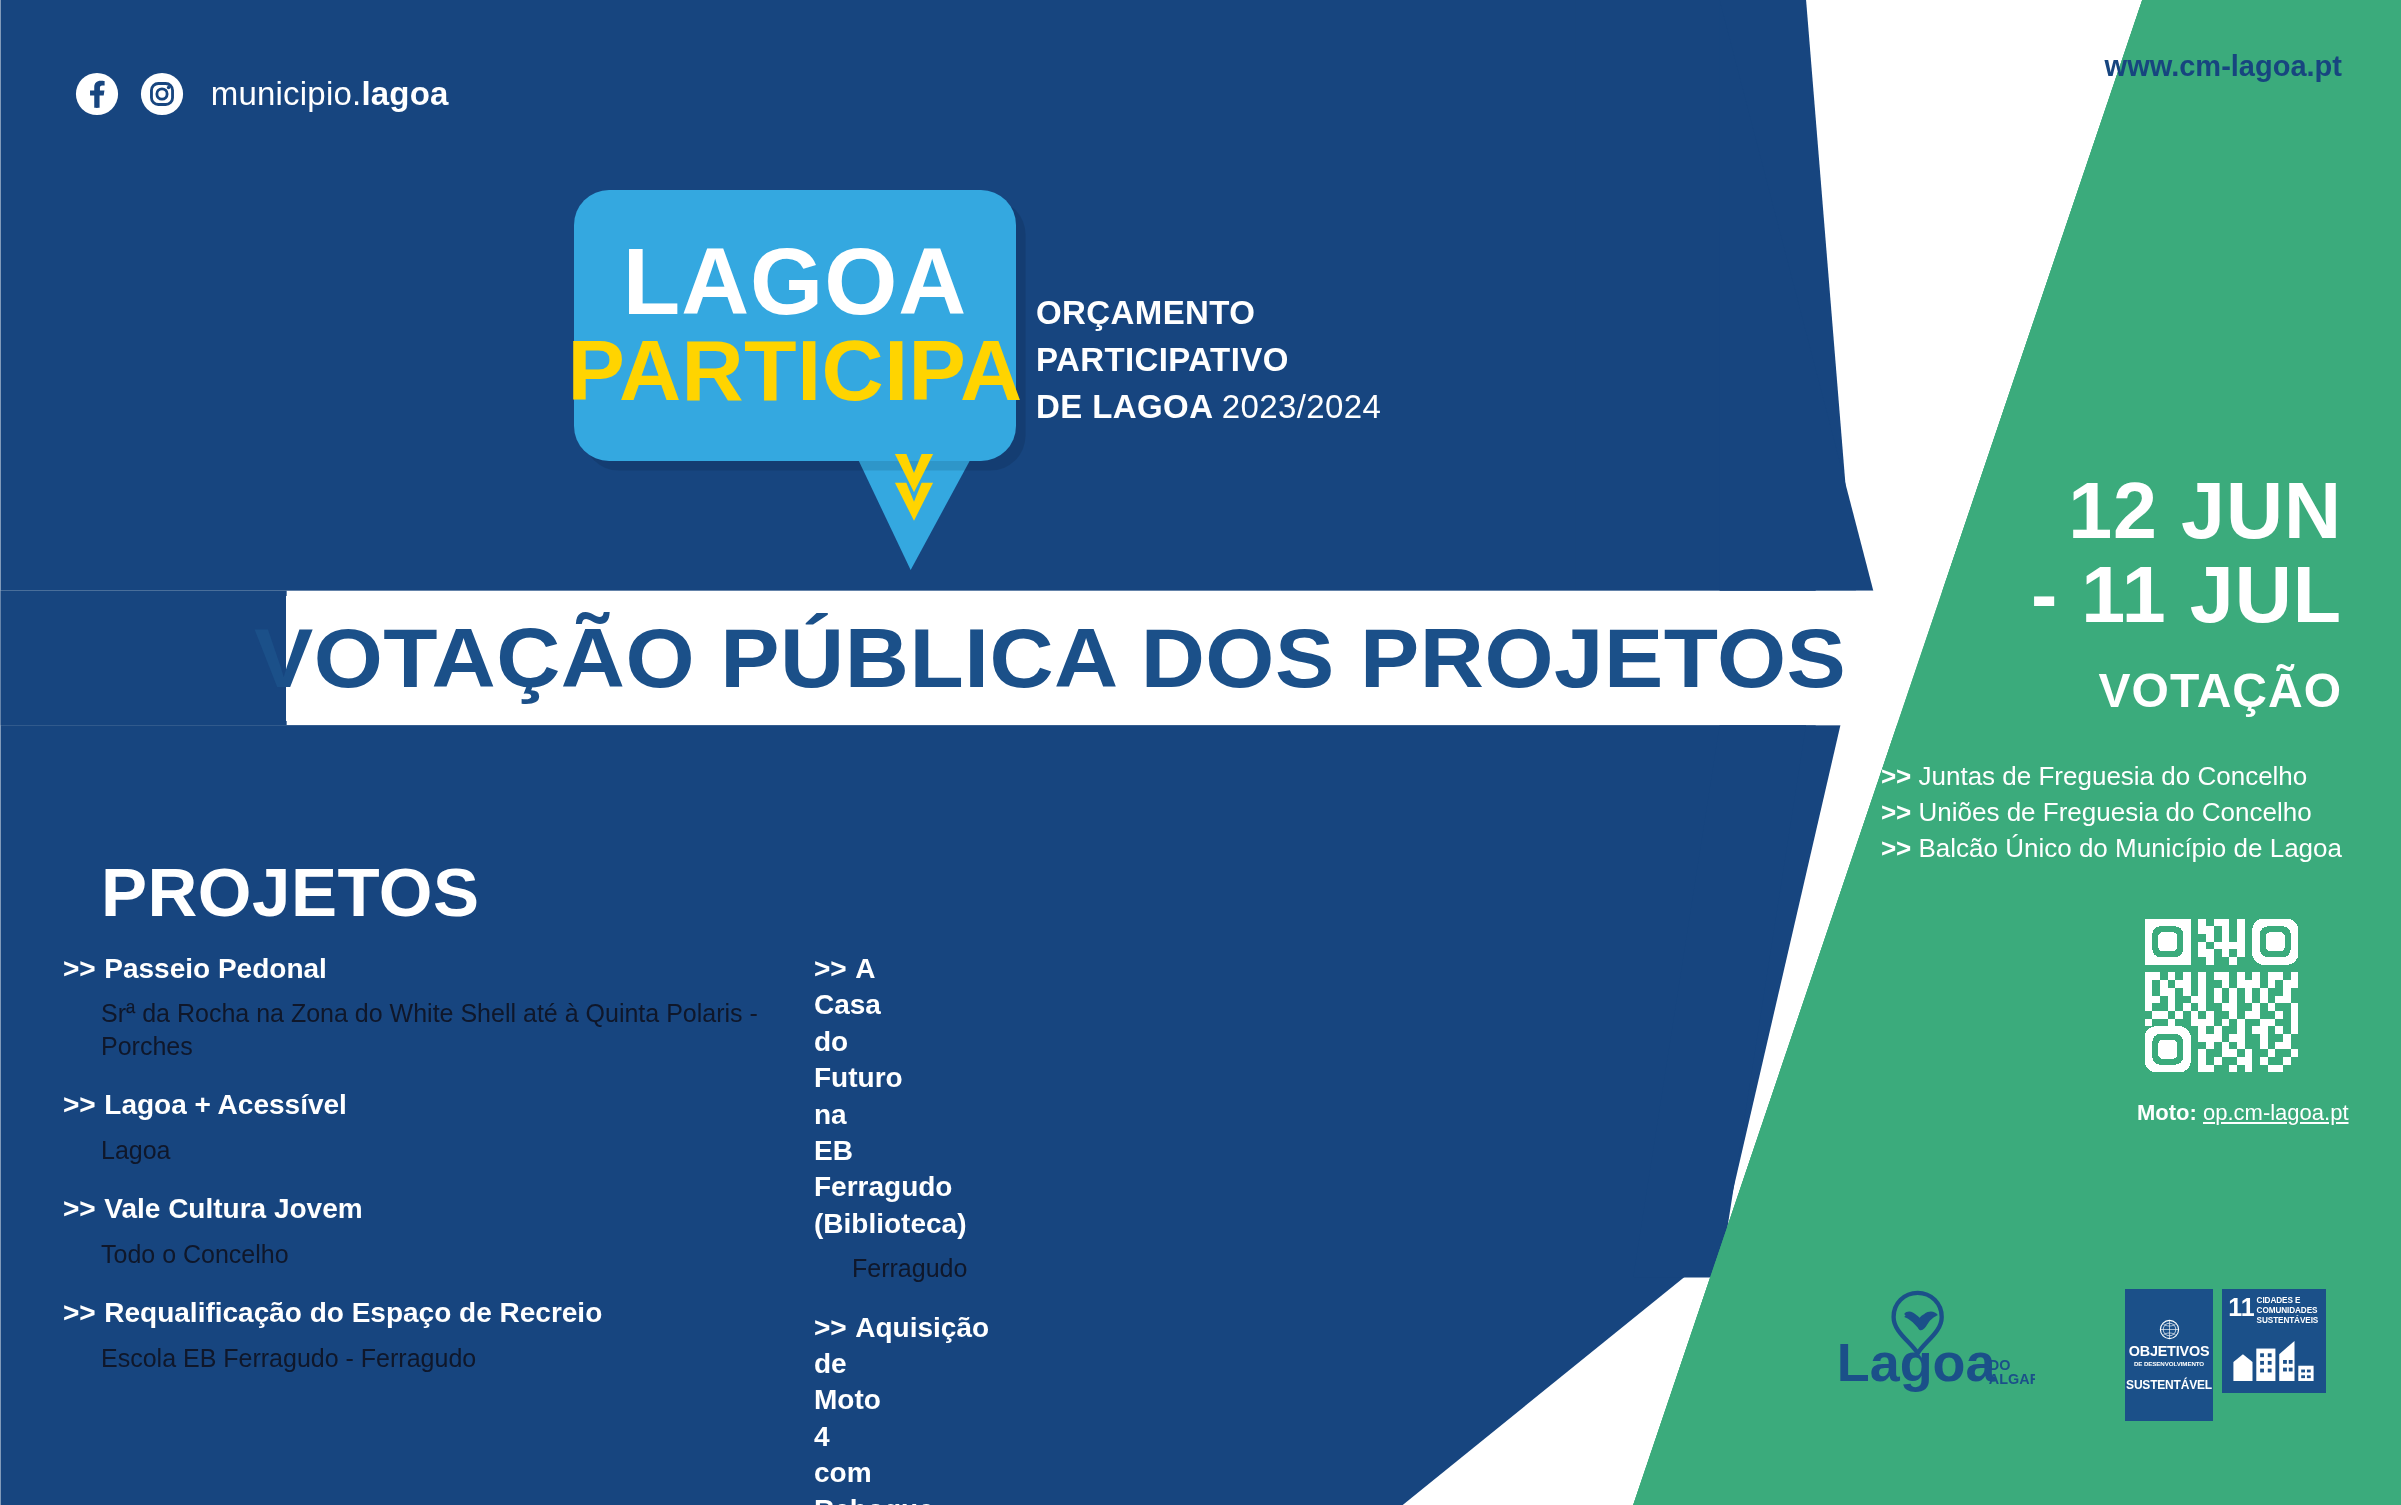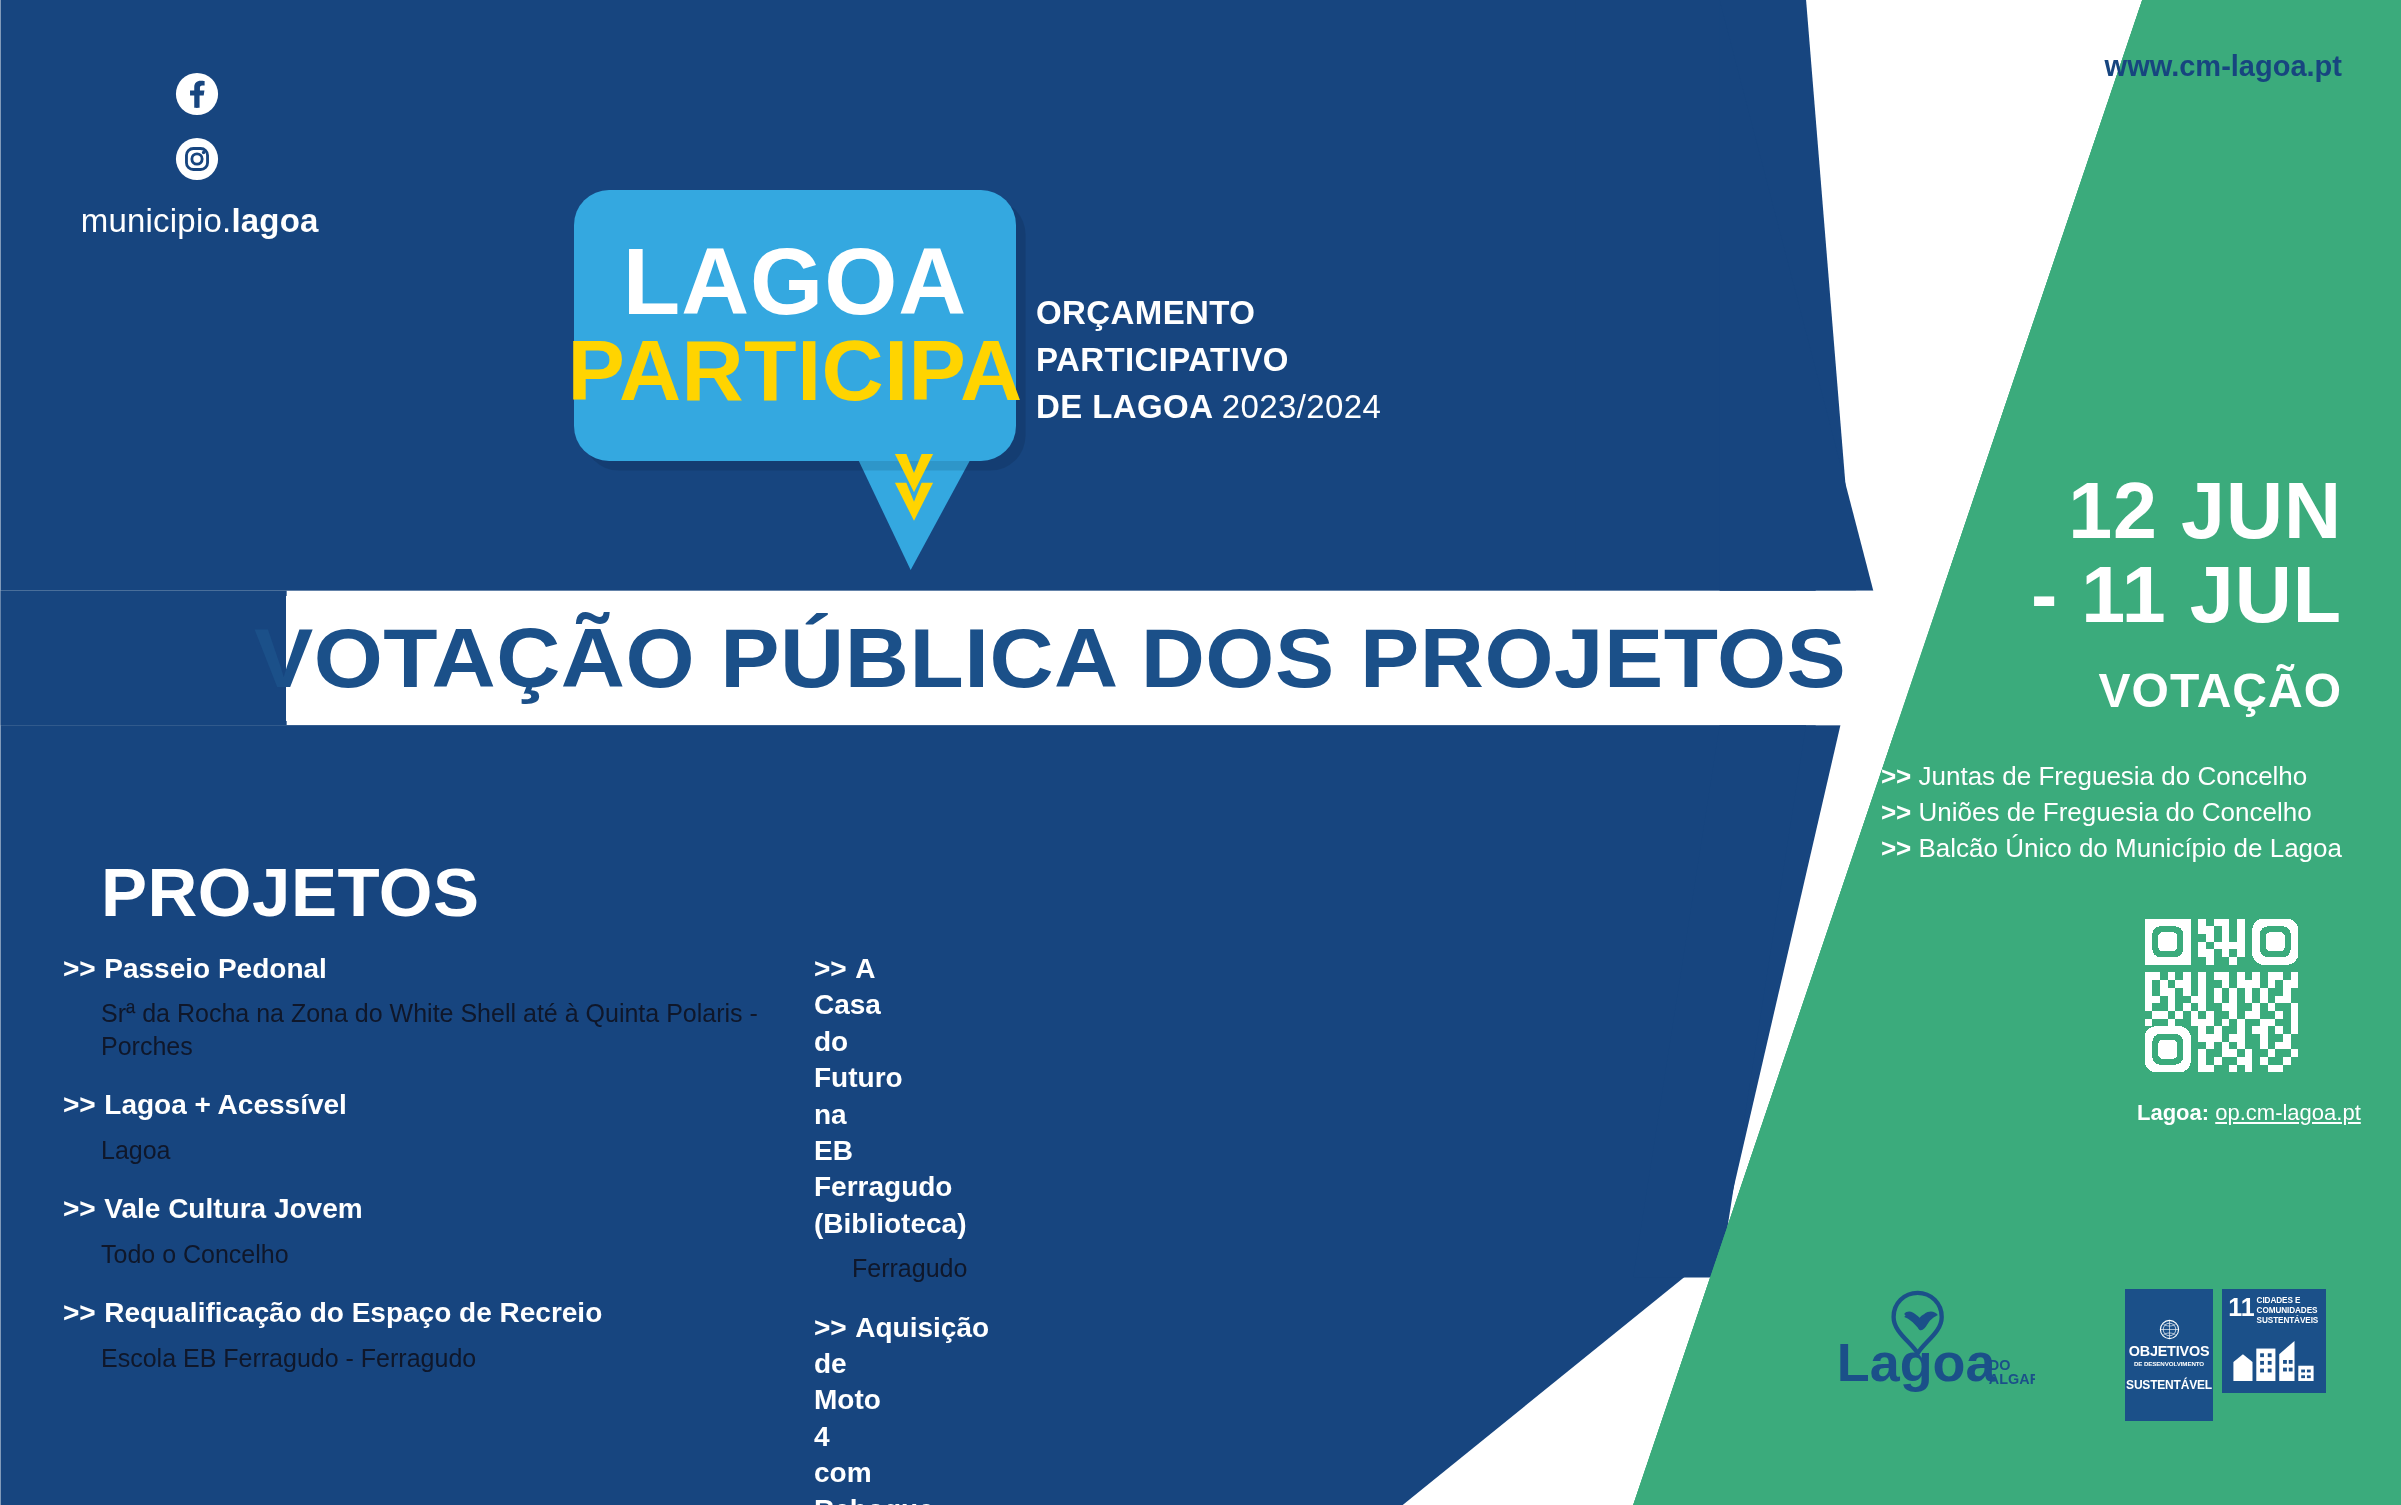--- a/index.html
+++ b/index.html
@@ -5,21 +5,21 @@
   html,body{margin:0;padding:0;background:#ffffff;}
   *{box-sizing:border-box;}
   .poster{
     position:relative;width:2402px;height:1505px;overflow:hidden;
     background:#ffffff;
     font-family:"Liberation Sans","DejaVu Sans",sans-serif;
   }
   svg.shapes{position:absolute;top:0;left:0;width:2402px;height:1505px;}
 
   
-  .social{position:absolute;left:75px;top:72px;display:flex;align-items:center;gap:21px;z-index:30;flex-direction:column;}
+  .social{position:absolute;left:75px;top:72px;display:flex;align-items:center;gap:21px;z-index:30;}
   .social .ic{width:44px;height:44px;display:block;}
   .social .handle{color:#ffffff;font-size:33px;letter-spacing:0.2px;margin-left:5.8px;white-space:nowrap;}
   .social .handle b{font-weight:bold;}
 
   
   .siteurl{position:absolute;right:60px;top:50px;color:#17457f;font-size:29px;font-weight:600;z-index:30;white-space:nowrap;}
   .siteurl b{font-weight:bold;}
 
   
   .badge{
@@ -332,21 +332,21 @@
           <rect x="152" y="152" width="8" height="8"></rect>
 
         <rect x="64" y="160" width="16" height="8"></rect>
           <rect x="96" y="160" width="8" height="8"></rect>
         <rect x="112" y="160" width="8" height="8"></rect>
           <rect x="136" y="160" width="16" height="8"></rect>
       </g>
     </svg>
   </div>
   <div class="linkline">
-    <b>Lagoa:</b>
+    <b>Moto:</b>
     <u>op.cm-lagoa.pt</u>
   </div>
 
   <div class="lagoalogo">
     <svg viewBox="0 0 210 112" width="202" height="108">
       <g fill="none" stroke="#1b5089" stroke-width="4.5">
         <path d="M88 8c-14 0-25 11-25 25 0 16 18 26 25 38 7-12 25-22 25-38 0-14-11-25-25-25z"></path>
       </g>
       <path d="M88 44c-7-9-14-11-14-11 5-6 12-4 16 1 4-5 12-8 17-2 0 0-6 3-9 9-3 5-7 9-10 3z" fill="#1b5089"></path>
       <path d="M74 30c3-4 9-3 12 1-4 4-9 3-12-1z" fill="#1b5089"></path>

